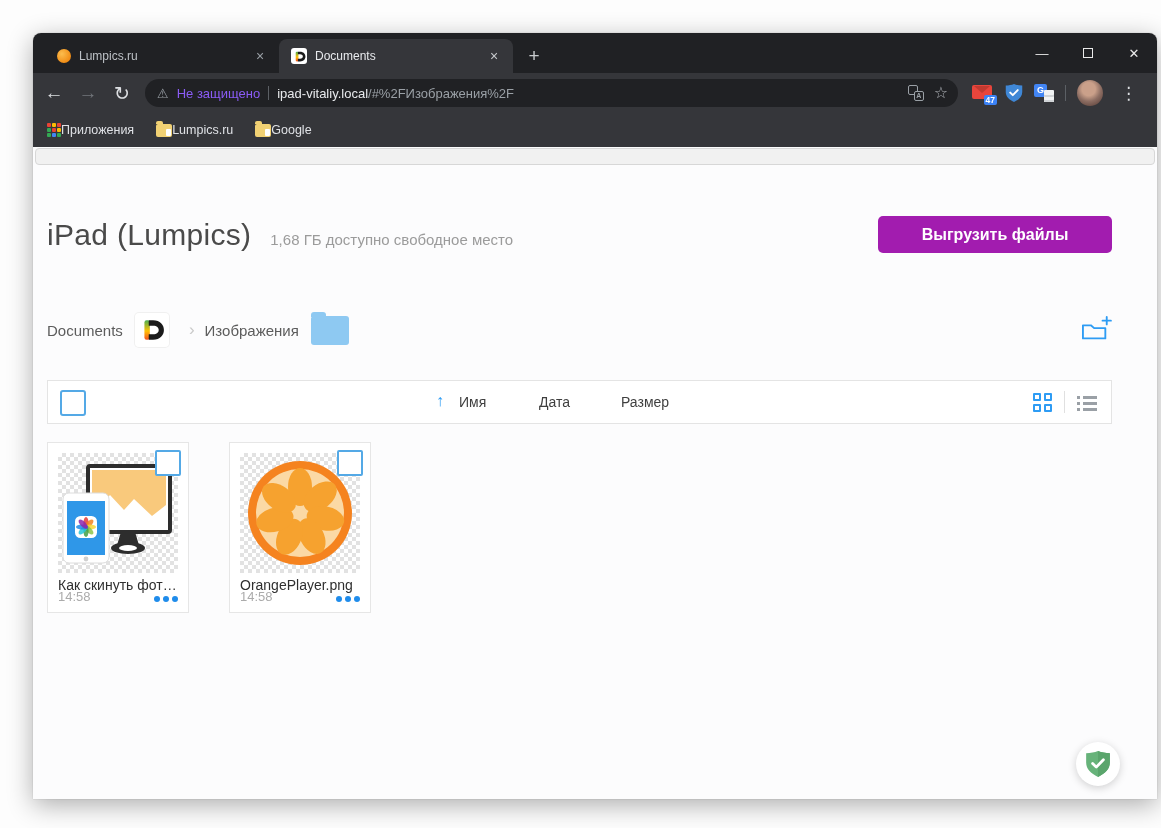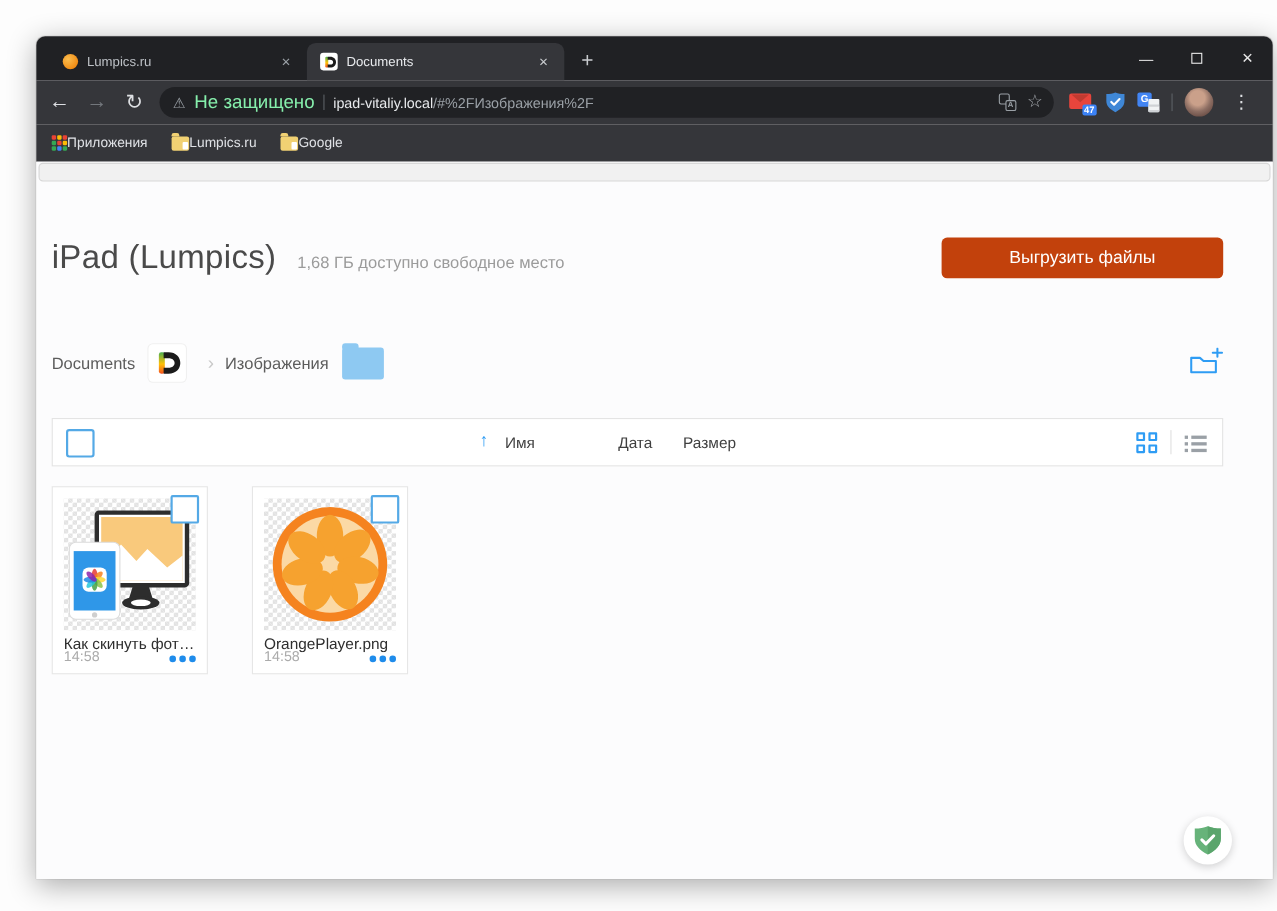--- a/index.html
+++ b/index.html
@@ -29,21 +29,21 @@
   .winbtn .sq { width:10px; height:10px; border:1.5px solid #eaeaea; display:block; }
 
   
   .toolbar { height:40px; background:#35363a; display:flex; align-items:center; padding:0 10px 0 6px; gap:4px; }
   .navbtn { width:30px; height:30px; display:flex; align-items:center; justify-content:center;
             font-size:19px; color:#dddfe2; border-radius:50%; }
   .navbtn.disabled { color:#73777c; }
   .urlbar { flex:1; height:28px; background:#202124; border-radius:14px; margin:0 6px 0 4px;
             display:flex; align-items:center; padding:0 10px 0 12px; gap:8px; min-width:0; }
   .warn-icon { color:#9aa0a6; font-size:13px; line-height:1; }
-  .sec-label { color:#86efac; font-size:17px; white-space:nowrap; }
+  .sec-label { color:#8b5cf6; font-size:13px; white-space:nowrap; }
   .url-sep { width:1px; height:14px; background:#5c6065; }
   .url-text { font-size:13px; white-space:nowrap; overflow:hidden; flex:1; }
   .url-host { color:#e8eaed; }
   .url-path { color:#9aa0a6; }
   .urlbar-right { display:flex; align-items:center; gap:10px; }
   .tr-icon { position:relative; width:16px; height:16px; }
   .tr-icon .b1 { position:absolute; left:0; top:0; width:10px; height:10px; border:1.5px solid #9aa0a6; border-radius:2px; }
   .tr-icon .b2 { position:absolute; right:0; bottom:0; width:10px; height:10px; background:#202124; border:1.5px solid #9aa0a6; border-radius:2px;
                  color:#9aa0a6; font-size:7px; line-height:8px; text-align:center; font-weight:bold; }
   .star-icon { color:#a7abb0; font-size:16px; line-height:1; }
@@ -72,37 +72,37 @@
   .bm-folder:after { content:""; position:absolute; right:1px; bottom:1px; width:5px; height:7px; background:#fff; border-radius:1px; }
 
   
   .page { flex:1; background:#fcfcfd; position:relative; overflow:hidden; }
   .top-strip { margin:1px 2px 0 2px; height:17px; background:#f1f1f1; border:1px solid #d7d7d7; border-radius:4px; }
   .content { padding:0 45px 0 14px; }
 
   .head-row { display:flex; align-items:center; margin-top:51px; }
   .page-title { font-size:30px; color:#4a4a4a; font-weight:400; letter-spacing:.3px; }
   .page-sub { font-size:15px; color:#9b9b9b; margin-left:19px; margin-top:10px; }
-  .upload-btn { margin-left:auto; width:256px; height:37px; background:#c2410c; border:none; border-radius:5px;
-                color:#fff; font-size:16px; font-weight:normal; font-family:inherit; }
+  .upload-btn { margin-left:auto; width:234px; height:37px; background:#a21caf; border:none; border-radius:5px;
+                color:#fff; font-size:16px; font-weight:bold; font-family:inherit; }
 
   .crumb-row { display:flex; align-items:center; margin-top:60px; }
   .crumb-label { font-size:15px; color:#5c5c5c; }
   .docs-badge { width:34px; height:34px; background:#fff; border-radius:4px; margin:0 10px 0 12px;
                 box-shadow:0 0 0 1px #f0f0f0; display:flex; align-items:center; justify-content:center; }
   .crumb-chev { color:#c9c9c9; font-size:17px; margin:0 10px; }
   .bc-folder { width:38px; height:29px; background:#8ec9f2; border-radius:3px; position:relative; margin-left:12px; }
   .bc-folder:before { content:""; position:absolute; left:0; top:-4px; width:15px; height:5px; background:#8ec9f2; border-radius:3px 3px 0 0; }
   .newfolder-btn { margin-left:auto; width:32px; height:28px; }
 
   .list-header { margin-top:33px; height:44px; background:#fff; border:1px solid #e4e4e4; position:relative; }
   .hd-checkbox { position:absolute; left:12px; top:9px; width:26px; height:26px; background:#fff; border:2px solid #54a9e6; border-radius:3px; }
   .sort-arrow { position:absolute; left:388px; top:11px; color:#2e9cf4; font-size:16px; font-weight:bold; }
   .col { position:absolute; top:13px; font-size:14px; color:#3f3f3f; }
-  .col-name { left:411px; } .col-date { left:491px;margin-left:23px; } .col-size { left:573px; }
+  .col-name { left:411px; } .col-date { left:491px; } .col-size { left:573px; }
   .view-toggles { position:absolute; right:14px; top:10px; display:flex; align-items:center; gap:12px; }
   .grid-ico { display:grid; grid-template-columns:8px 8px; grid-template-rows:8px 8px; gap:3px; }
   .grid-ico span { border:2.5px solid #2e9cf4; border-radius:1px; }
   .vt-sep { width:1px; height:22px; background:#e0e0e0; }
   .list-ico { display:flex; flex-direction:column; gap:3px; padding-top:2px; }
   .list-ico i { display:flex; gap:3px; }
   .list-ico b { width:3px; height:3px; background:#9aa0a6; }
   .list-ico s { width:14px; height:3px; background:#9aa0a6; display:block; text-decoration:none; }
 
   .cards { display:flex; gap:40px; margin-top:18px; }

